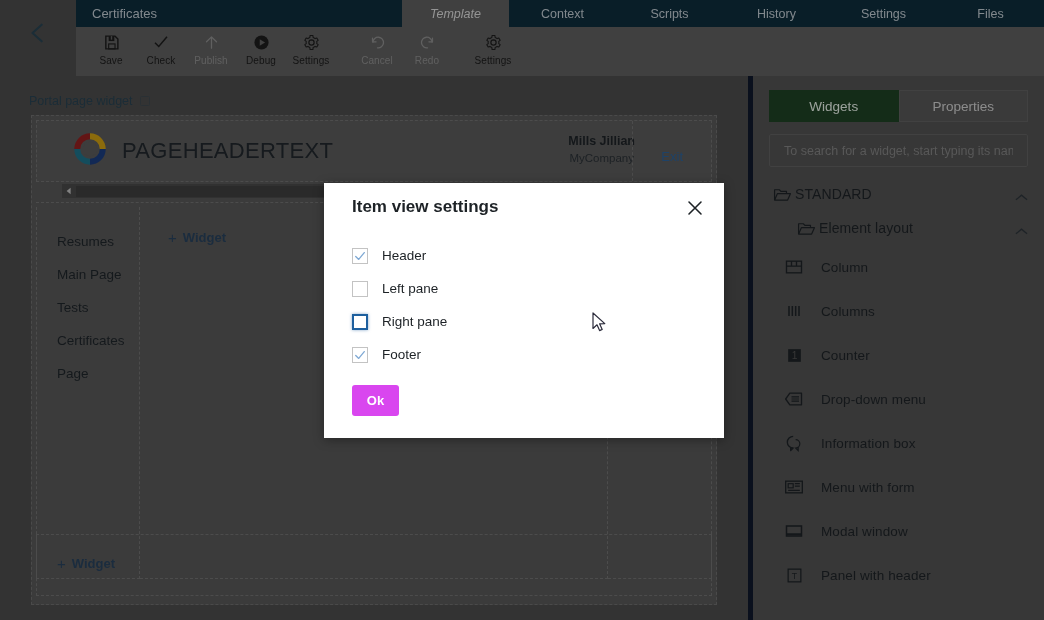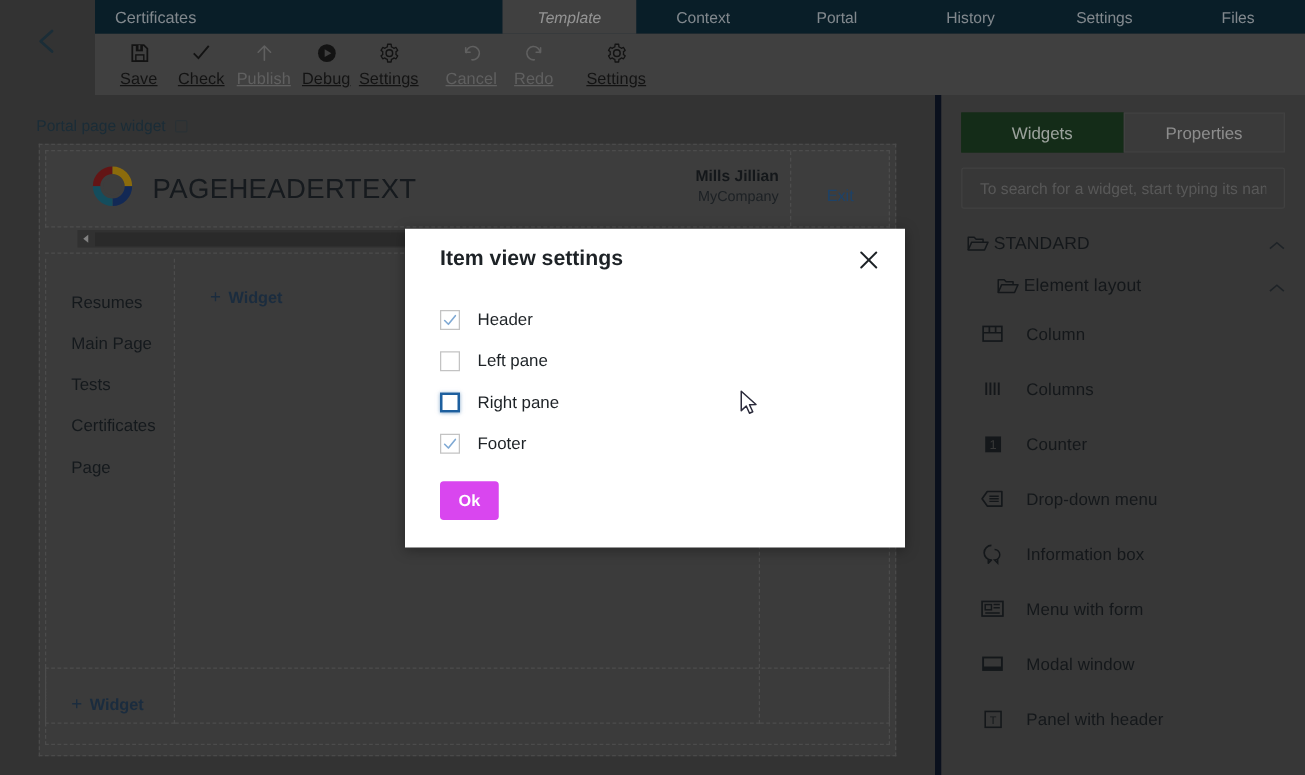--- a/index.html
+++ b/index.html
@@ -62,21 +62,21 @@
     padding-left: 10px;
   }
   .tool {
     width: 50px; height: 49px;
     display: flex; flex-direction: column; align-items: center;
     justify-content: flex-start;
     padding-top: 5px;
     cursor: pointer;
   }
   .tool .ticon { height: 20px; display: flex; align-items: center; justify-content: center; }
-  .tool .tlabel { font-size: 13px; color: #1c1c1c; margin-top: 3px; letter-spacing: 0.1px; text-decoration: underline; }
+  .tool .tlabel { font-size: 10px; color: #1c1c1c; margin-top: 3px; letter-spacing: 0.1px; }
   .tool.disabled .tlabel { color: #8a8a8a; }
   .tool.sep { margin-left: 16px; }
 
   
   .main {
     position: absolute; top: 76px; left: 0; width: 1044px; height: 544px;
     background: #4a4a4a;
   }
 
   
@@ -109,22 +109,22 @@
     display: flex; align-items: center;
   }
   .logo-ring {
     margin-left: 36px;
   }
   .ph-title {
     margin-left: 15px;
     font-size: 22px; color: #20262b; letter-spacing: .3px;
   }
   .ph-user {
-    position: absolute; right: 88px; top: 13px;
-    text-align: right;
+    position: absolute; right: 76px; top: 13px;
+    text-align: center;
   }
   .ph-user .uname { font-size: 12.5px; font-weight: bold; color: #1d2226; }
   .ph-user .ucomp { font-size: 11.5px; color: #2a3035; margin-top: 4px; }
   .ph-exit {
     position: absolute; right: 28px; top: 28px;
     font-size: 13px; color: #2b5f94; cursor: pointer;
   }
   .ph-header-divider {
     position: absolute; right: 78px; top: 0; bottom: 0;
     border-left: 1px dashed #6e6e6e;
@@ -299,21 +299,21 @@
     <div class="topbar-left">
       <svg class="back-chevron" viewBox="0 0 24 24">
         <path d="M16 3 L6 12 L16 21" fill="none" stroke="#27414f" stroke-width="2.4" stroke-linecap="round" stroke-linejoin="round"></path>
       </svg>
     </div>
 
     <div class="tabstrip">
       <div class="tab-title">Certificates</div>
       <div class="tab active">Template</div>
       <div class="tab">Context</div>
-      <div class="tab">Portal</div>
+      <div class="tab">Scripts</div>
       <div class="tab">History</div>
       <div class="tab">Settings</div>
       <div class="tab">Files</div>
     </div>
 
     <div class="toolbar">
 
       <div class="tool">
         <span class="ticon">
           <svg width="17" height="17" viewBox="0 0 24 24">

